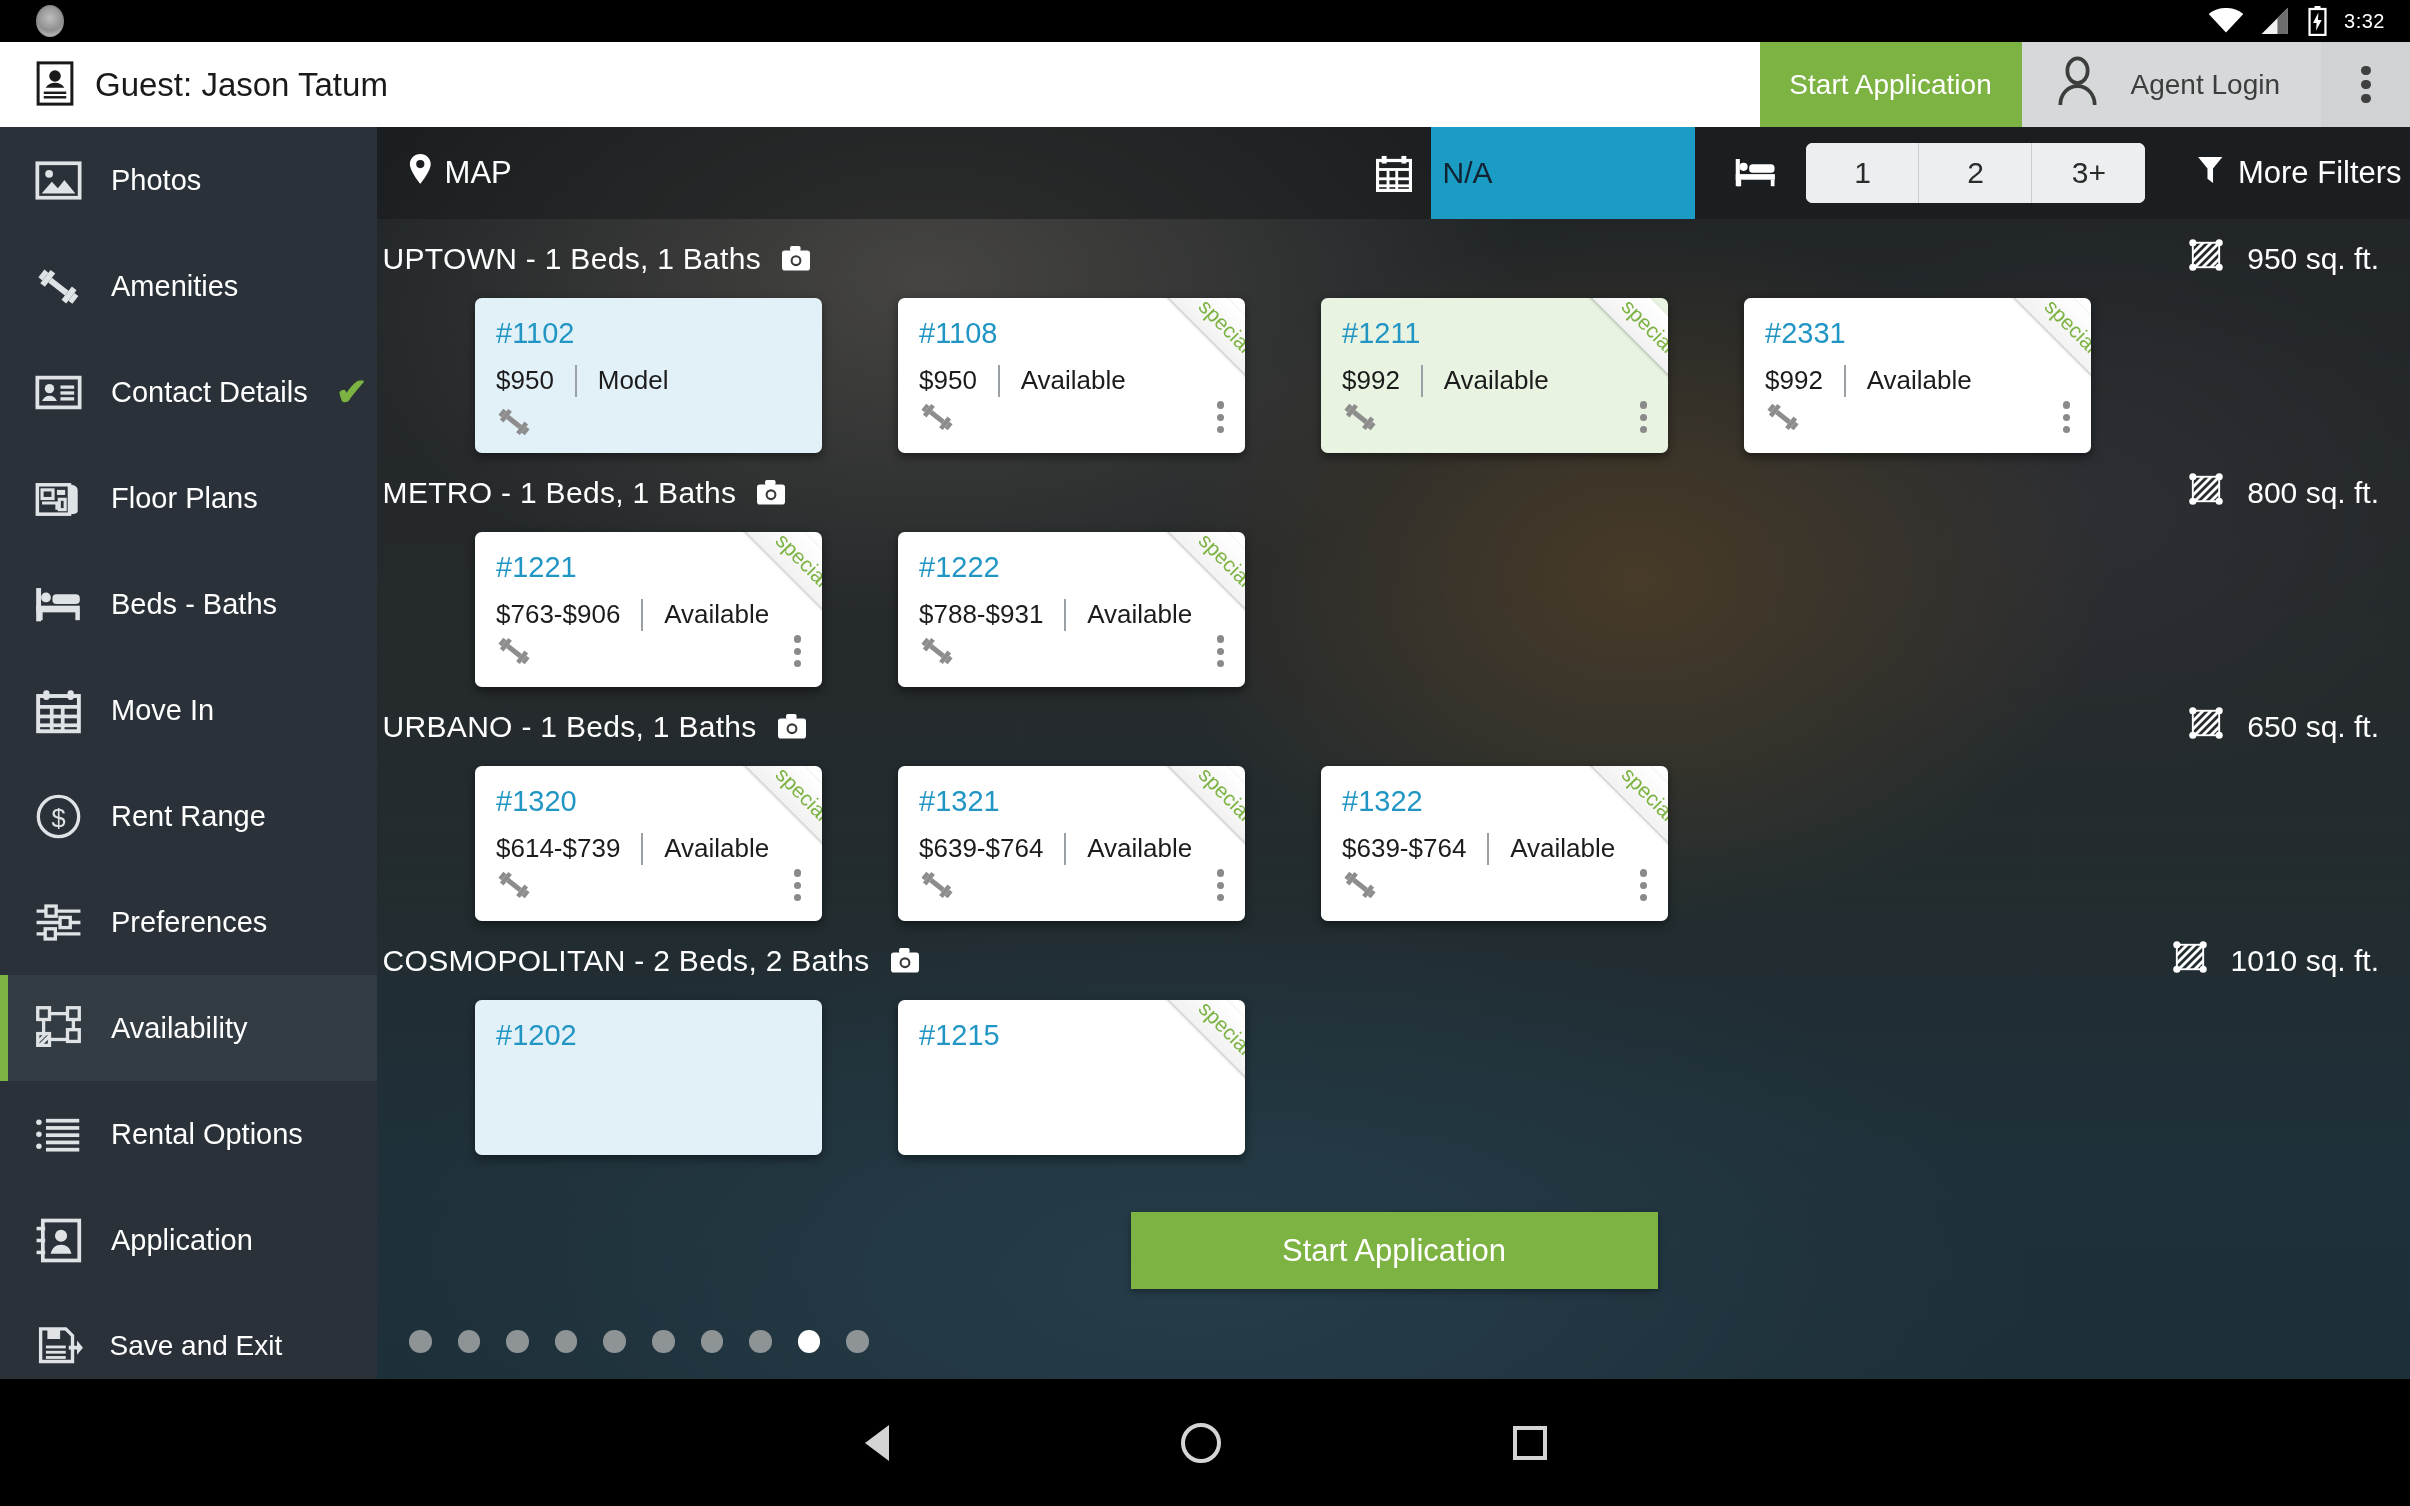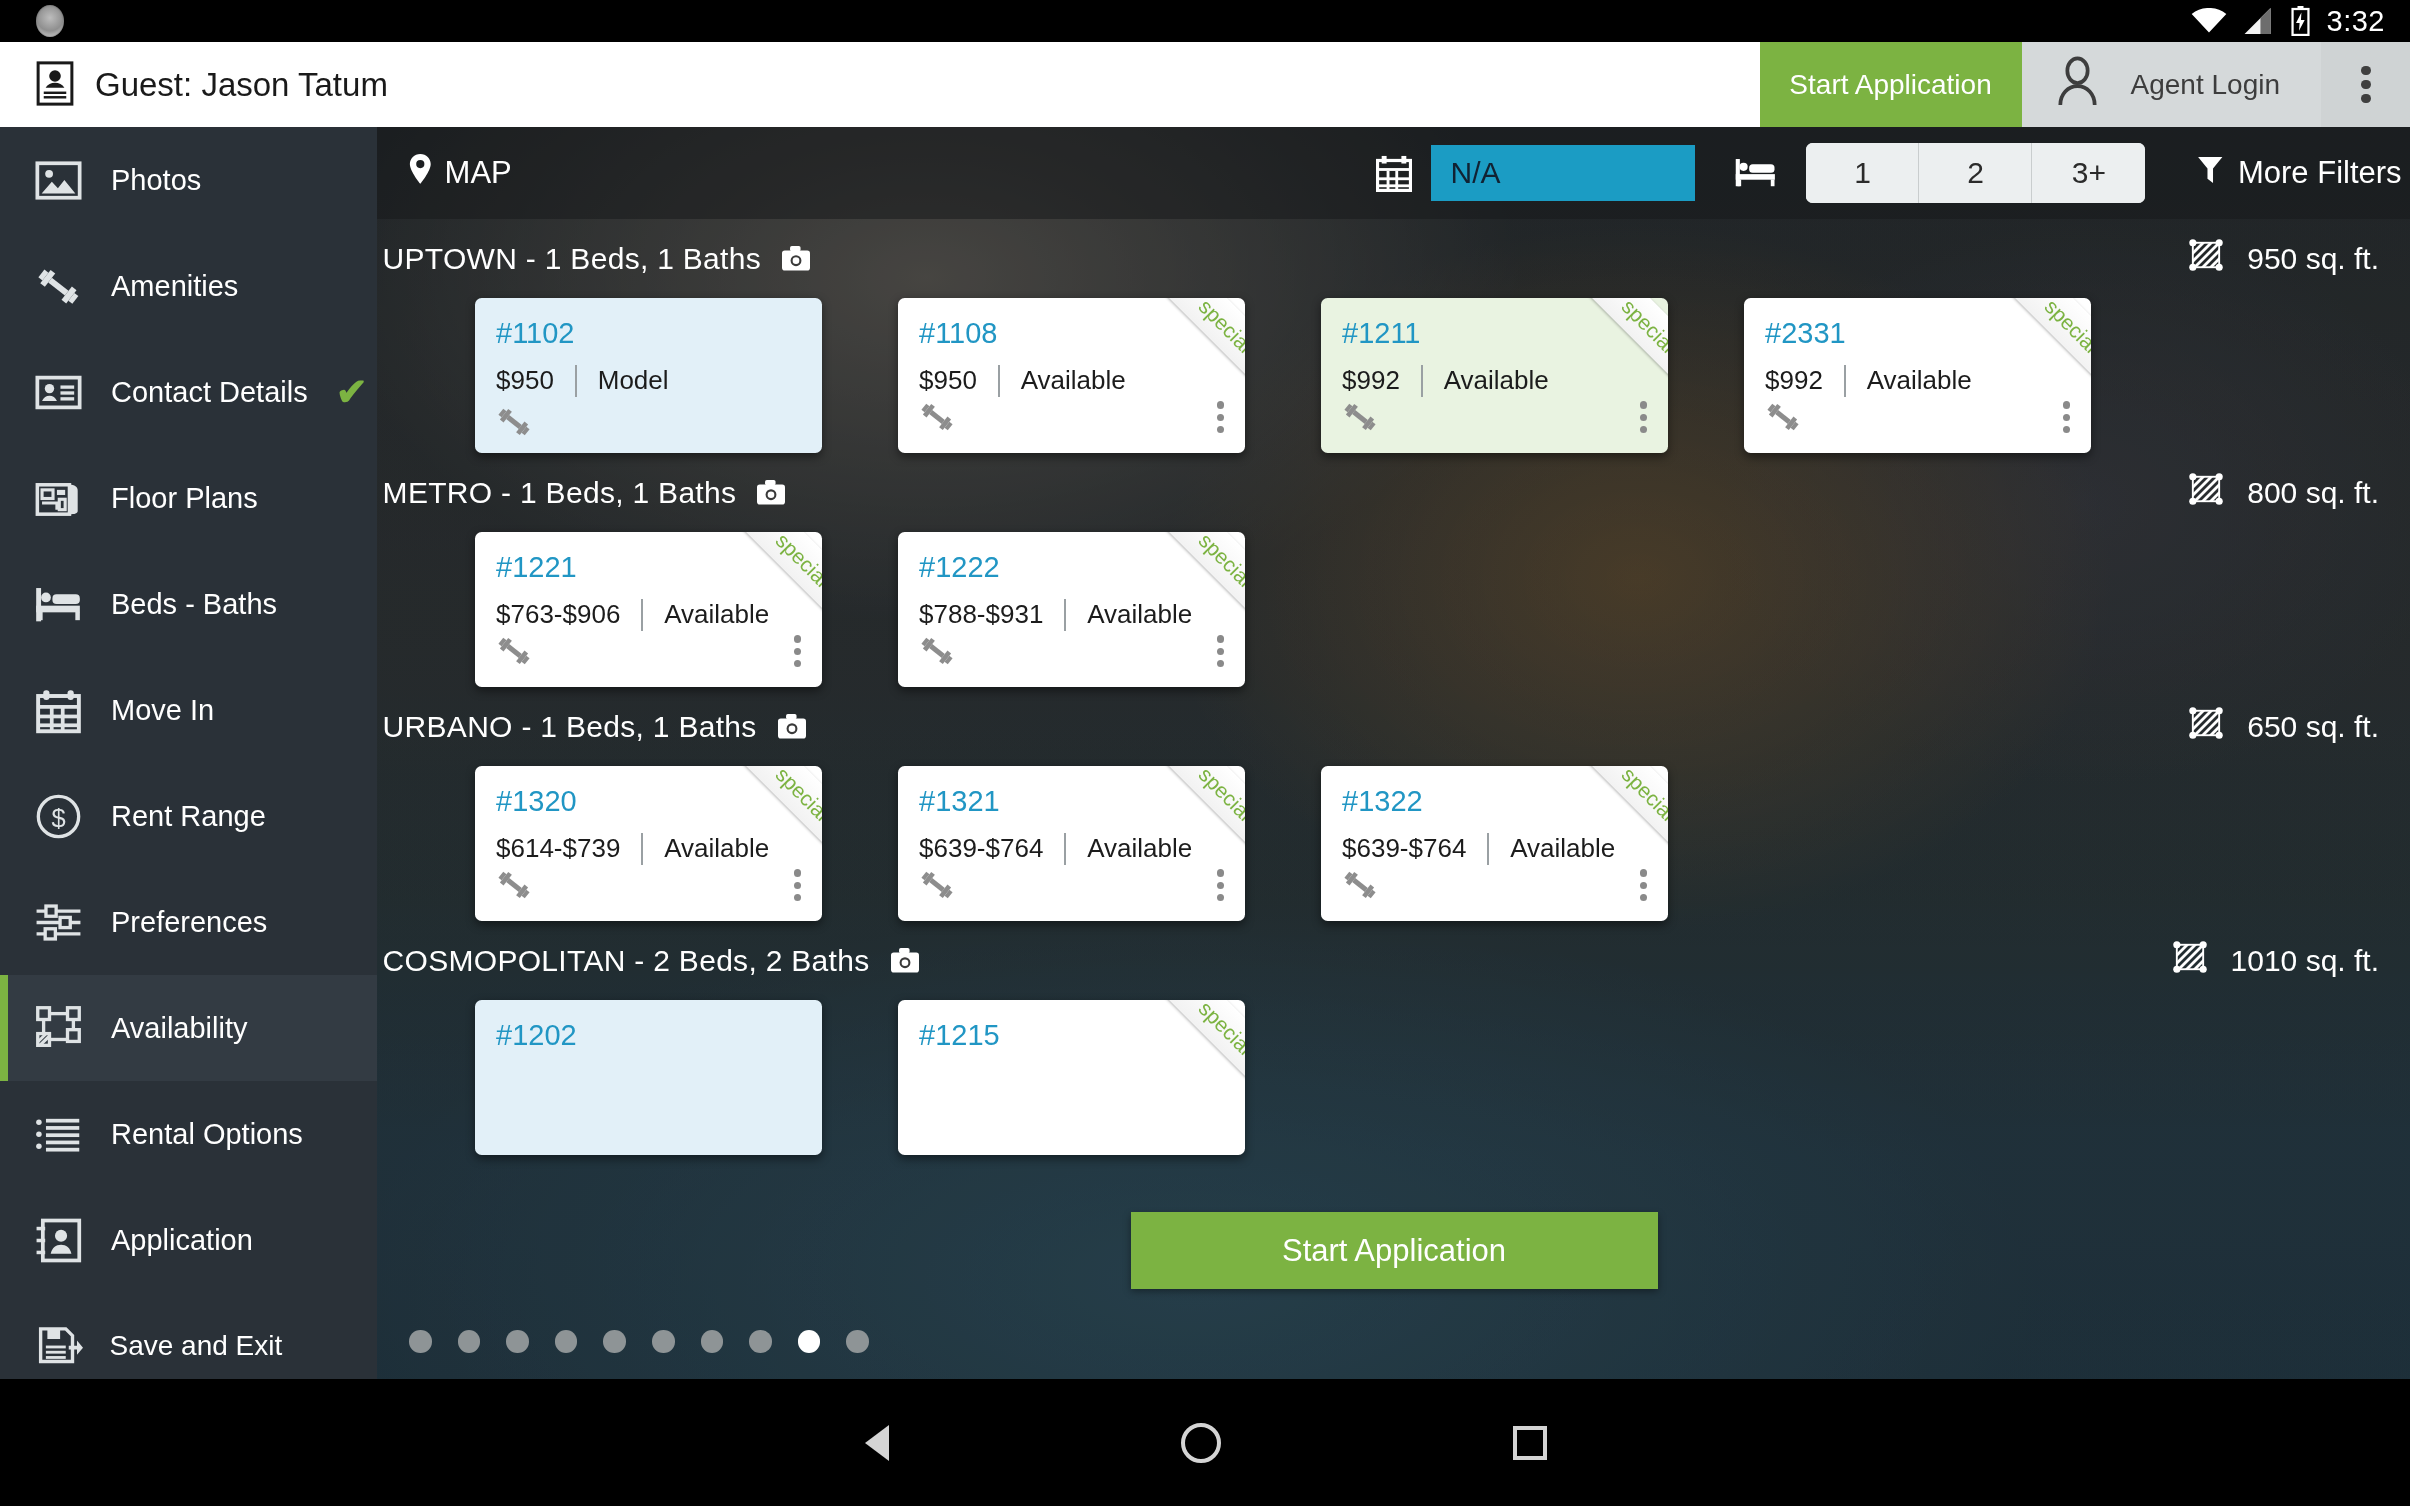--- a/index.html
+++ b/index.html
@@ -7,21 +7,21 @@
              font-family:"Liberation Sans", sans-serif; }
 
   
   .statusbar{ position:absolute; top:0; left:0; width:2411px; height:42px;
               background:#000; display:flex; align-items:center; }
   .sb-dot{ margin-left:36px; width:28px; height:32px; border-radius:50%;
            background:radial-gradient(circle at 50% 40%, #bdbdbd 0%, #8f8f8f 55%, #e8e8e8 100%);
            box-shadow:0 0 1.9px #555 inset; }
   .sb-right{ margin-left:auto; display:flex; align-items:center; gap:17px;
              padding-right:26px; color:#fff; }
-  .sb-time{ font-size:29px; letter-spacing:0.5px; }
+  .sb-time{ font-size:20px; letter-spacing:0.5px; }
   .wifi svg, .sig svg, .batt svg{ display:block; }
 
   
   .appbar{ position:absolute; top:42px; left:0; width:2411px; height:85px;
            background:#fff; display:flex; align-items:stretch; }
   .guest{ display:flex; align-items:center; gap:21px; padding-left:36px; flex:1; }
   .guest-label{ font-size:33px; color:#1a1a1a; }
   .start-app-top{ background:#7cb342; color:#fff; font-size:28px;
                   display:flex; align-items:center; justify-content:center;
                   width:262px; border:none; cursor:pointer; }
@@ -64,22 +64,22 @@
                 background:rgba(20,24,28,.25); pointer-events:none; }
   .main > *{ position:relative; z-index:2; }
 
   
   .filterbar{ height:92px; display:flex; align-items:center; padding:0 0 0 32px;
               background:rgba(24,26,28,.55); }
   .mapbtn{ display:flex; align-items:center; gap:13px; color:#fff; font-size:31px;
            cursor:pointer; }
   .fb-right{ margin-left:auto; display:flex; align-items:center; }
   .cal-ico{ margin-right:19px; display:flex; }
-  .movein-field{ width:264px; height:56px; background:#1b9cc4; color:#123;
-                 font-size:30px; display:flex; align-items:center; padding-left:19px;
+  .movein-field{ width:264px; height:92px; background:#1b9cc4; color:#123;
+                 font-size:30px; display:flex; align-items:center; padding-left:11px;
                  cursor:text; }
   .bed-ico{ margin:0 30px 0 40px; display:flex; }
   .bedseg{ display:flex; background:#eceff0; border-radius:6.6px; overflow:hidden;
            height:60px; }
   .bedseg button{ width:113px; background:#eceff0; border:none; font-size:30px;
                   color:#2b2b2b; cursor:pointer; border-right:0.9px solid #c9cdce;
                   font-family:inherit; }
   .bedseg button:last-child{ border-right:none; }
   .morefilters{ display:flex; align-items:center; gap:15px; color:#fff;
                 font-size:31px; margin-left:53px; padding-right:9.4px; cursor:pointer; }

